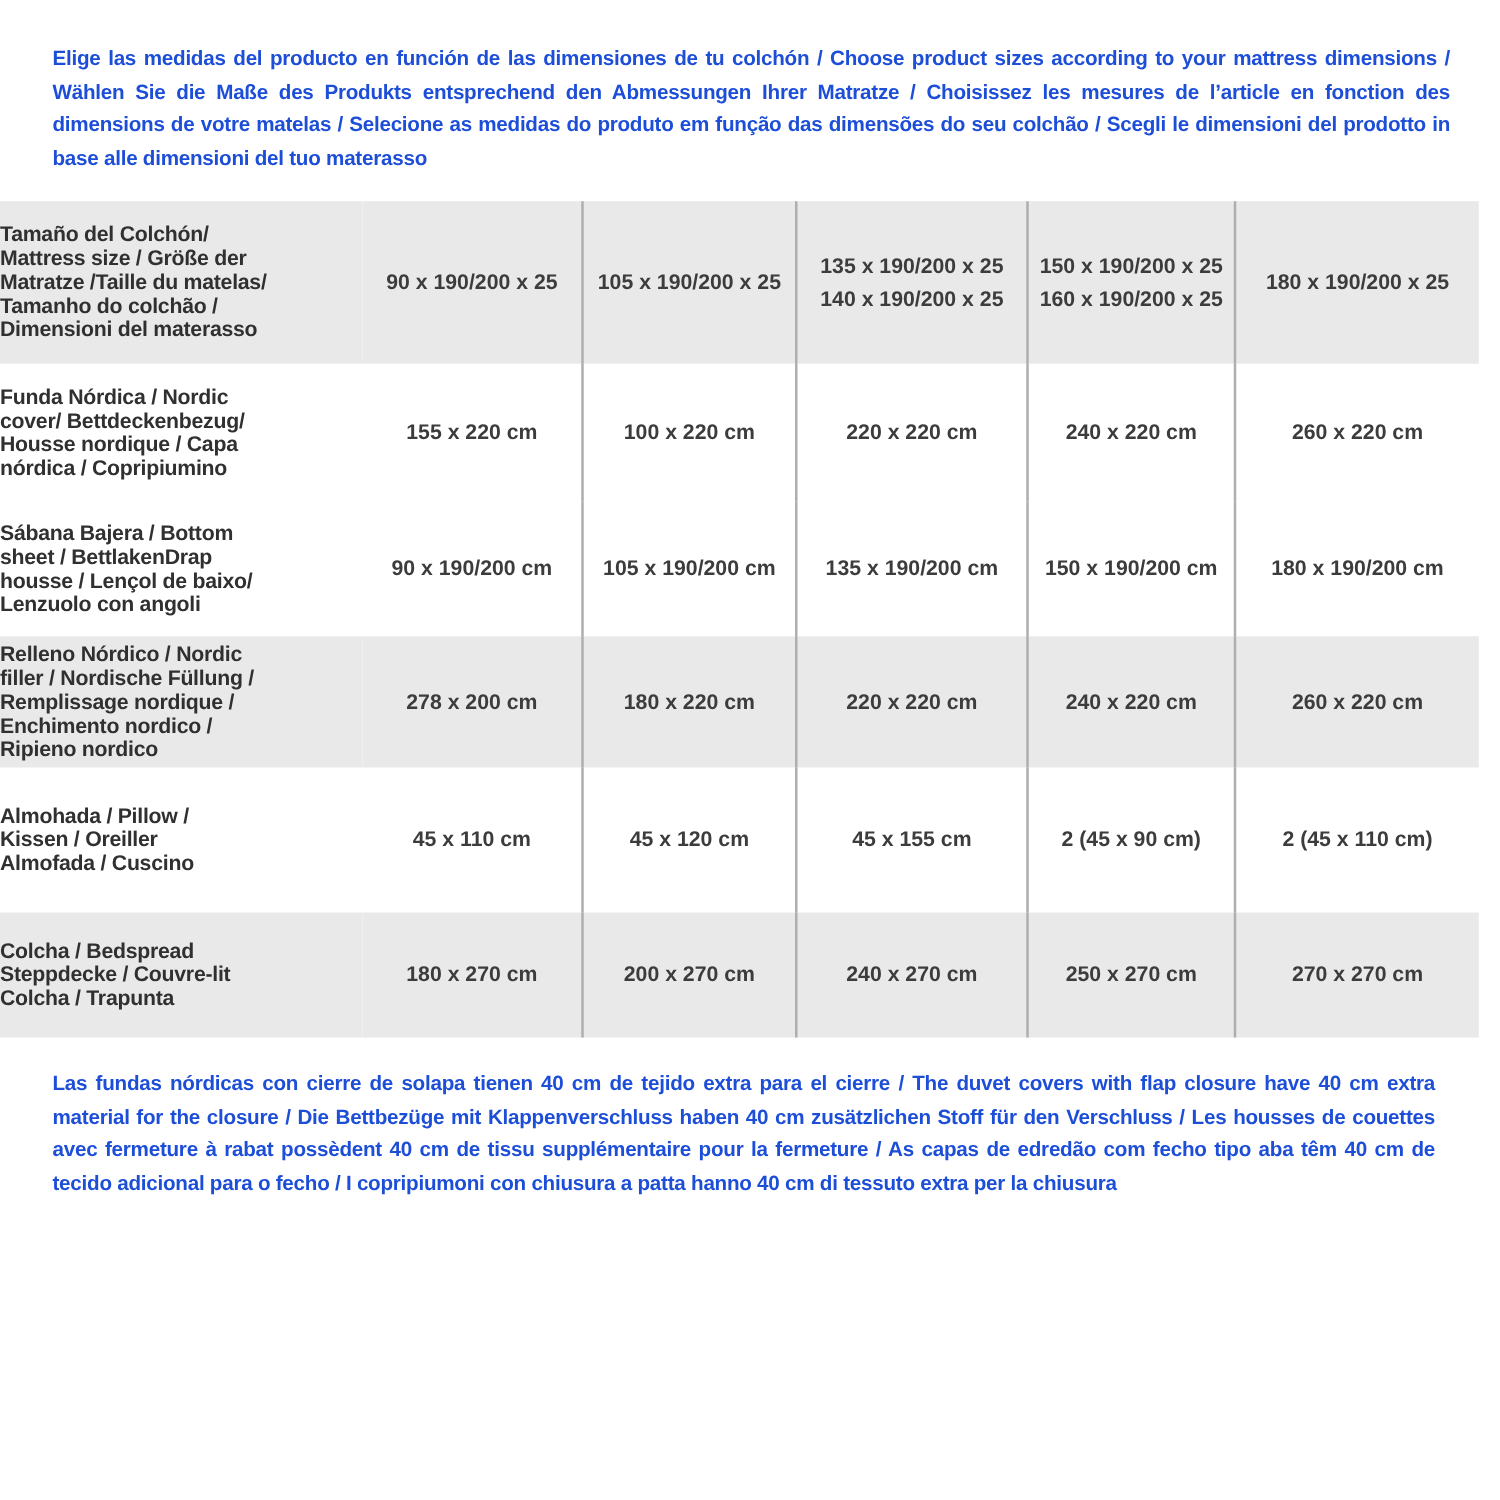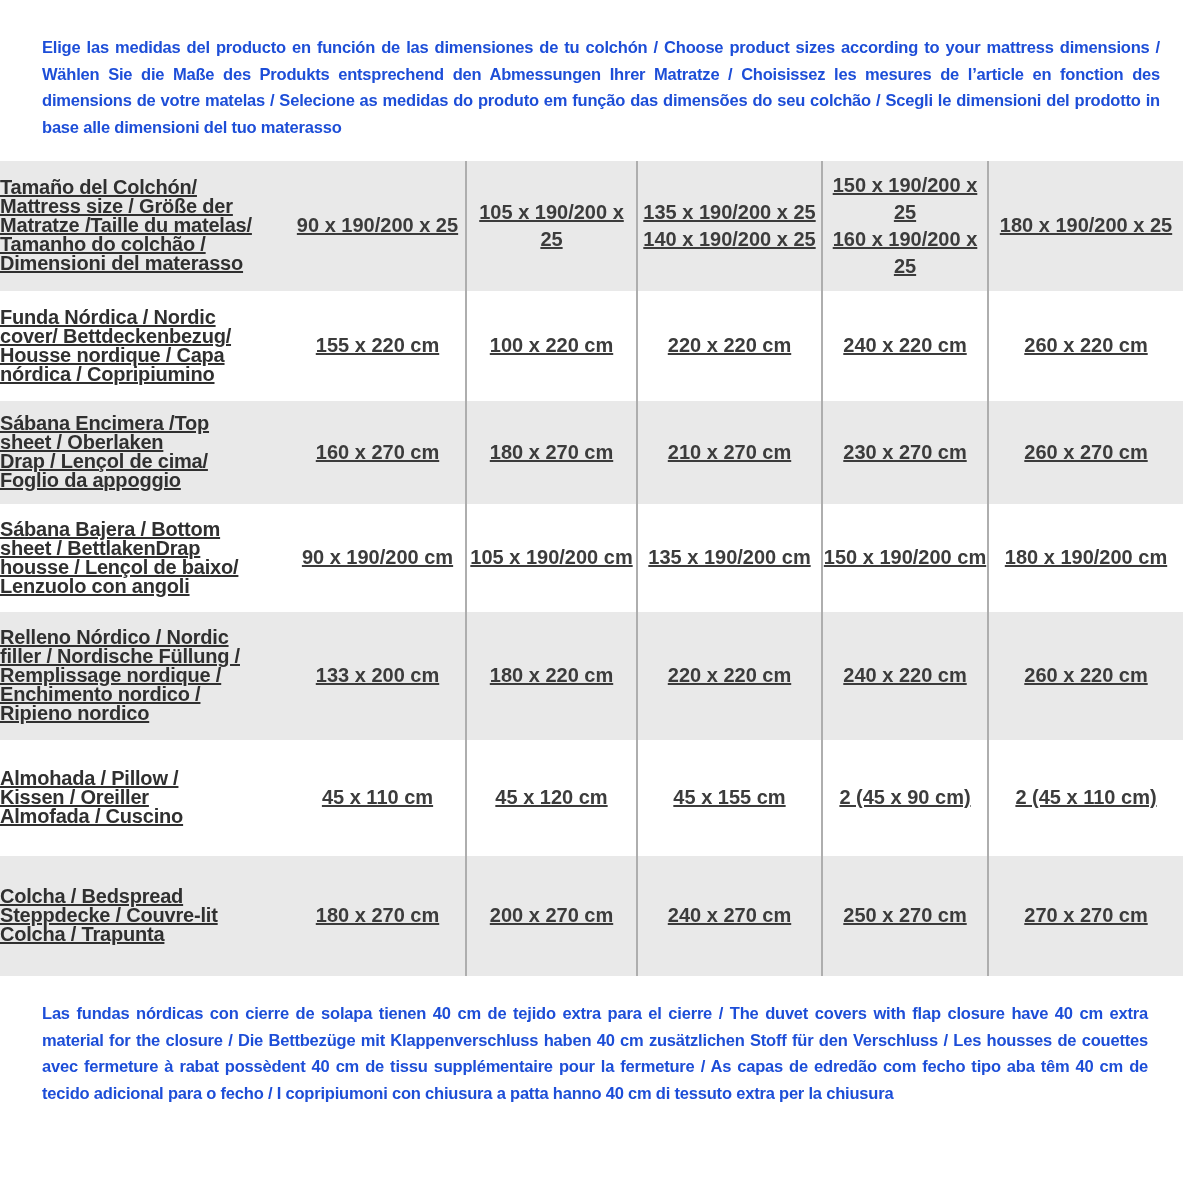--- a/index.html
+++ b/index.html
@@ -25,25 +25,24 @@
   .footer-note { margin: 24px 52px 0 42px; }
 
   table.size-table {
     border-collapse: collapse;
     table-layout: fixed;
     width: 1183px;
     margin-top: 20px;
   }
   table.size-table td {
     font-weight: 700;
-    font-size: 20px;
+    font-size: 17px;
     vertical-align: middle;
     padding: 0;
     white-space: pre-line;
-    text-decoration: underline;
   }
   td.label-cell {
     text-align: left;
     padding-left: 38px;
     padding-right: 6px;
     line-height: 19px;
     letter-spacing: -0.2px;
     color: #303030;
   }
   td.value-cell {
@@ -51,23 +50,23 @@
     line-height: 27px;
     color: #3c3c3c;
   }
   td.sep { border-left: 2px solid #aeaeae; }
 
   tr.stripe { background: #e9e9e9; }
   tr.r1 { height: 130px; }
   tr.r2 { height: 110px; padding-left: 17px; }
   tr.r3 { height: 103px; }
   tr.r4 { height: 108px; }
-  tr.r5 { height: 128px; }
+  tr.r5 { height: 105px; }
   tr.r6 { height: 116px; }
-  tr.r7 { height: 120px; margin-left: 48px; }
+  tr.r7 { height: 100px; margin-left: 48px; }
   tr.r8 { height: 113px; }
 </style>
 </head>
 <body>
 
 <p class="intro">Elige las medidas del producto en función de las dimensiones de tu colchón / Choose product sizes according to your mattress dimensions / Wählen Sie die Maße des Produkts entsprechend den Abmessungen Ihrer Matratze / Choisissez les mesures de l’article en fonction des dimensions de votre matelas / Selecione as medidas do produto em função das dimensões do seu colchão / Scegli le dimensioni del prodotto in base alle dimensioni del tuo materasso</p>
 
 <table class="size-table">
   <colgroup>
     <col style="width:290px">
@@ -96,49 +95,38 @@
       <td class="label-cell">Funda Nórdica / Nordic
 cover/ Bettdeckenbezug/
 Housse nordique / Capa
 nórdica / Copripiumino</td>
       <td class="value-cell">155 x 220 cm</td>
       <td class="value-cell sep">100 x 220 cm</td>
       <td class="value-cell sep">220 x 220 cm</td>
       <td class="value-cell sep">240 x 220 cm</td>
       <td class="value-cell sep">260 x 220 cm</td>
     </tr>
-    <tr class="r3 stripe">
-      <td class="label-cell">Sábana Encimera /Top
-sheet / Oberlaken
-Drap / Lençol de cima/
-Foglio da appoggio</td>
-      <td class="value-cell">160 x 270 cm</td>
-      <td class="value-cell sep">180 x 270 cm</td>
-      <td class="value-cell sep">210 x 270 cm</td>
-      <td class="value-cell sep">230 x 270 cm</td>
-      <td class="value-cell sep">260 x 270 cm</td>
-    </tr>
     <tr class="r4">
       <td class="label-cell">Sábana Bajera / Bottom
 sheet / BettlakenDrap
 housse / Lençol de baixo/
 Lenzuolo con angoli</td>
       <td class="value-cell">90 x 190/200 cm</td>
       <td class="value-cell sep">105 x 190/200 cm</td>
       <td class="value-cell sep">135 x 190/200 cm</td>
       <td class="value-cell sep">150 x 190/200 cm</td>
       <td class="value-cell sep">180 x 190/200 cm</td>
     </tr>
     <tr class="r5 stripe">
       <td class="label-cell">Relleno Nórdico / Nordic
 filler / Nordische Füllung /
 Remplissage nordique /
 Enchimento nordico /
 Ripieno nordico</td>
-      <td class="value-cell">133 x 200 cm</td>
+      <td class="value-cell">278 x 200 cm</td>
       <td class="value-cell sep">180 x 220 cm</td>
       <td class="value-cell sep">220 x 220 cm</td>
       <td class="value-cell sep">240 x 220 cm</td>
       <td class="value-cell sep">260 x 220 cm</td>
     </tr>
     <tr class="r6">
       <td class="label-cell">Almohada / Pillow /
 Kissen / Oreiller
 Almofada / Cuscino</td>
       <td class="value-cell">45 x 110 cm</td>

